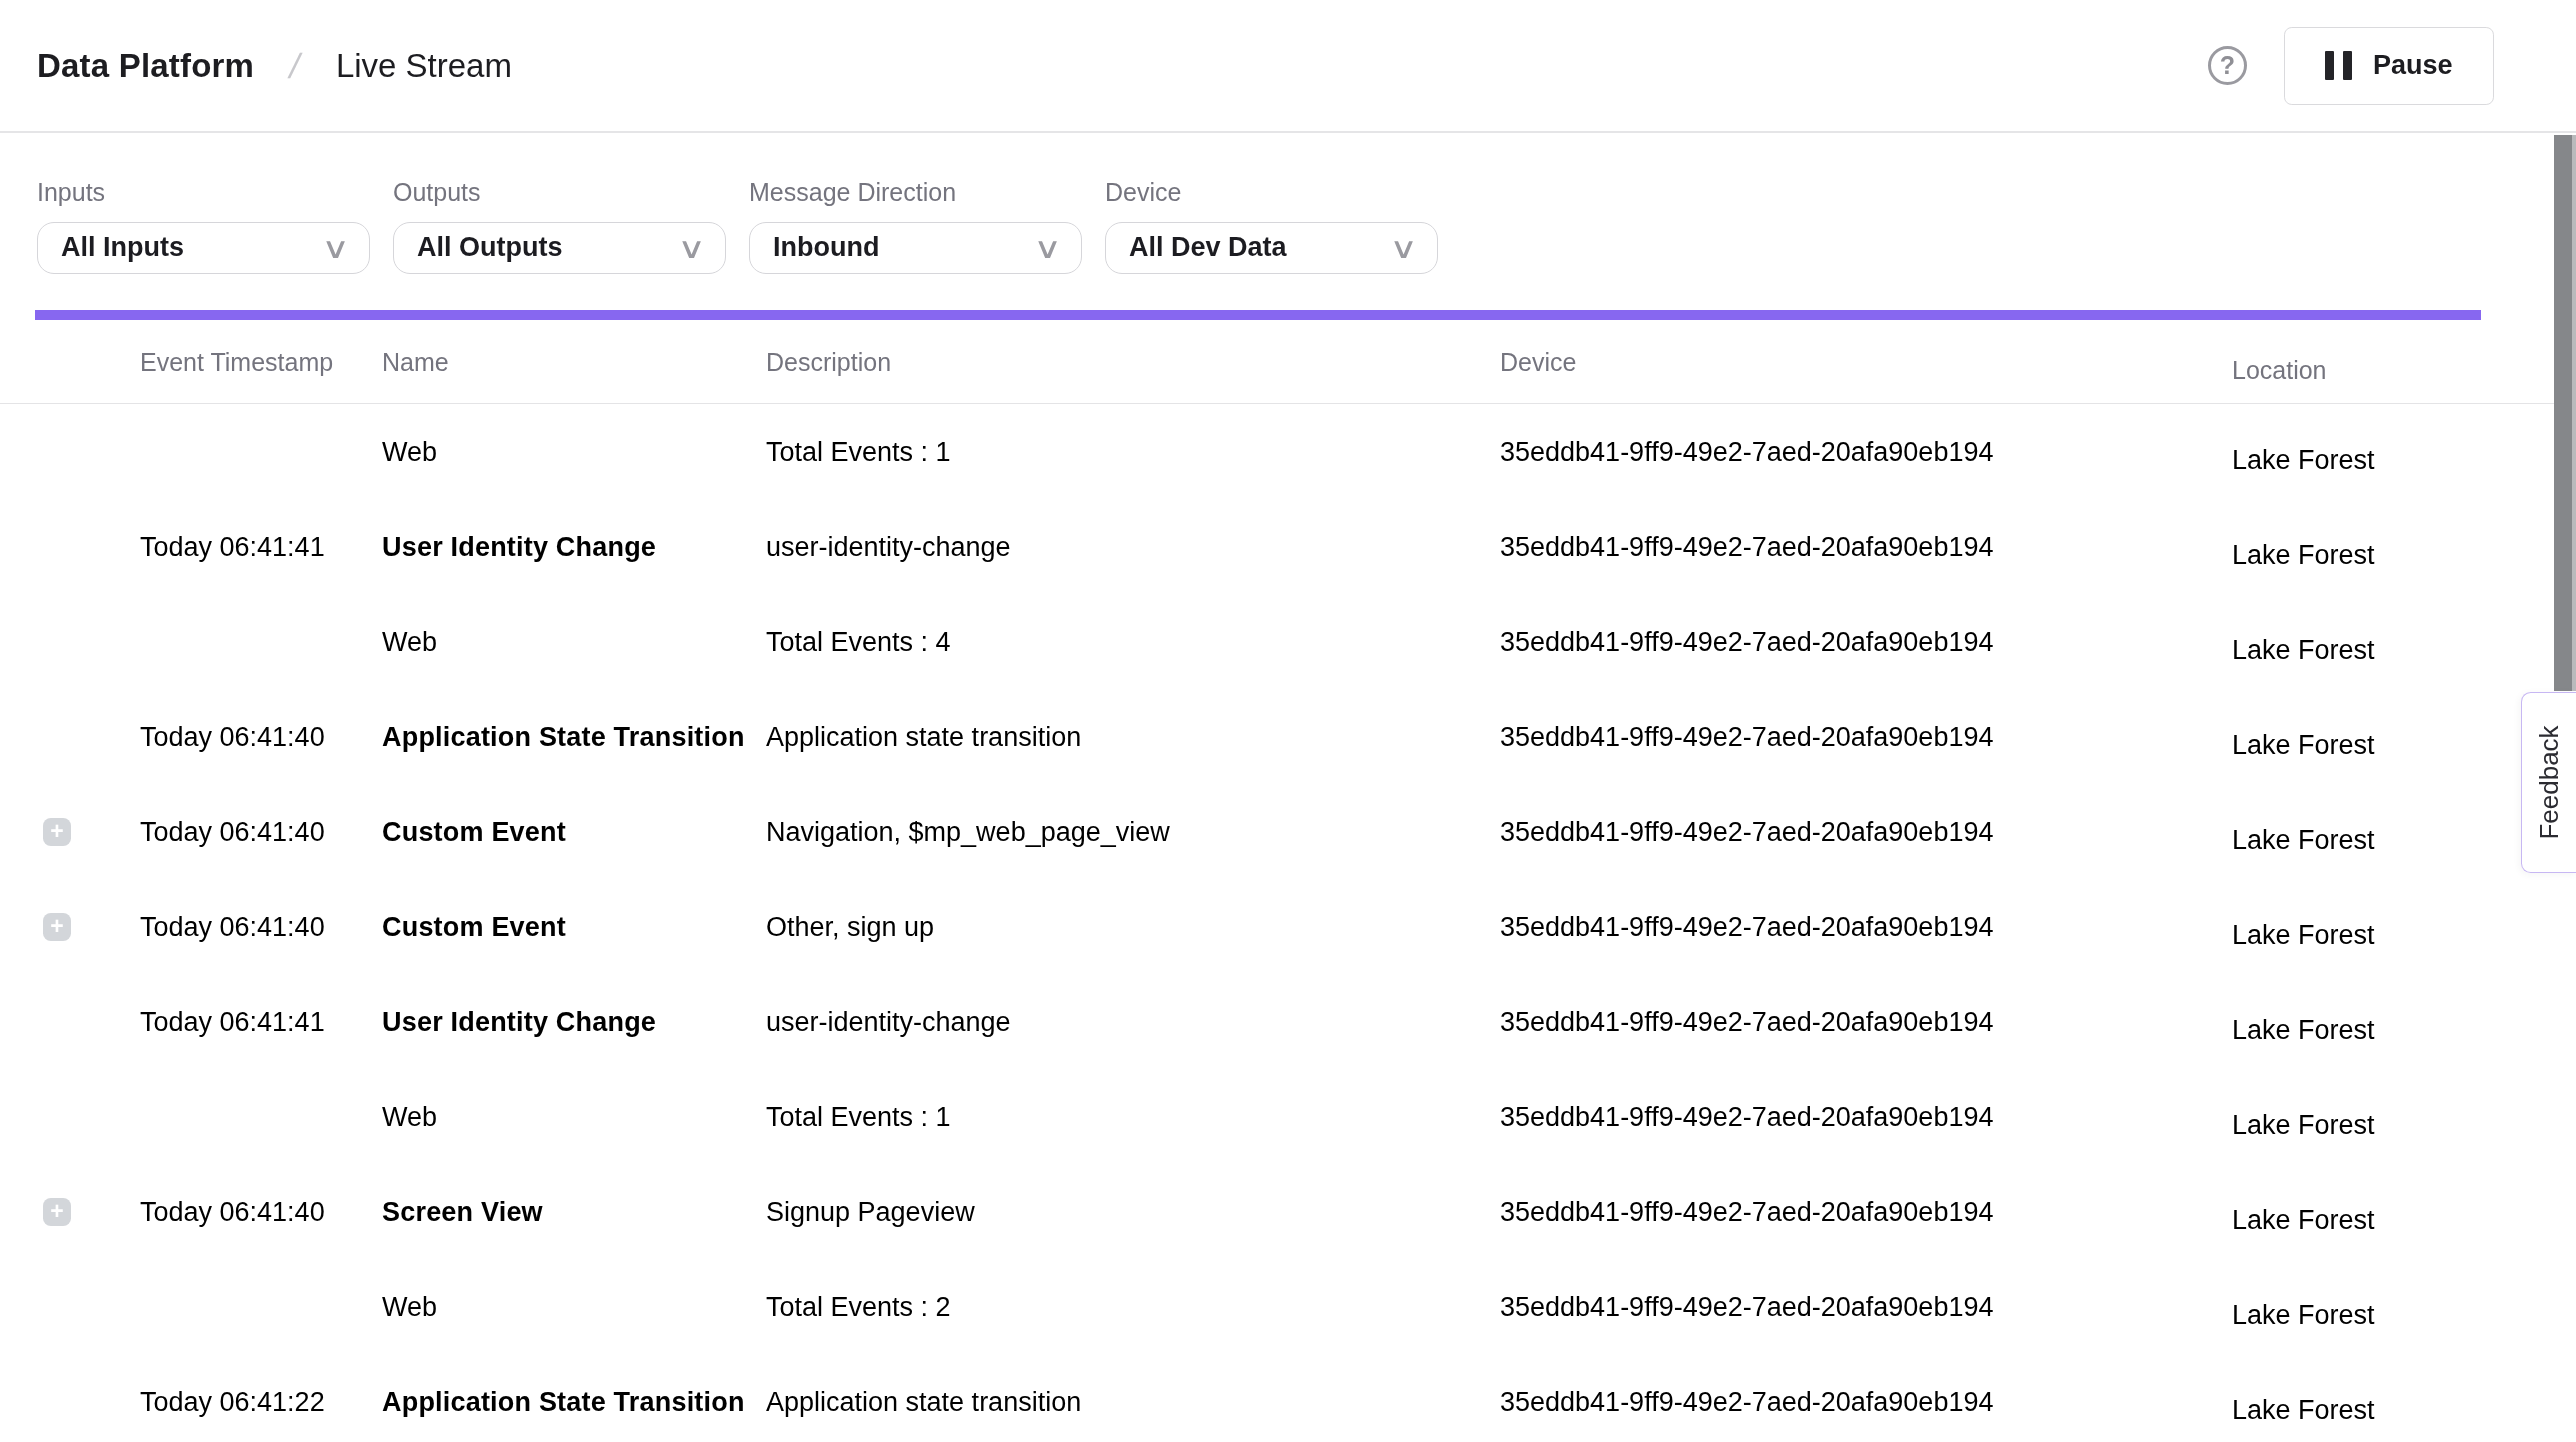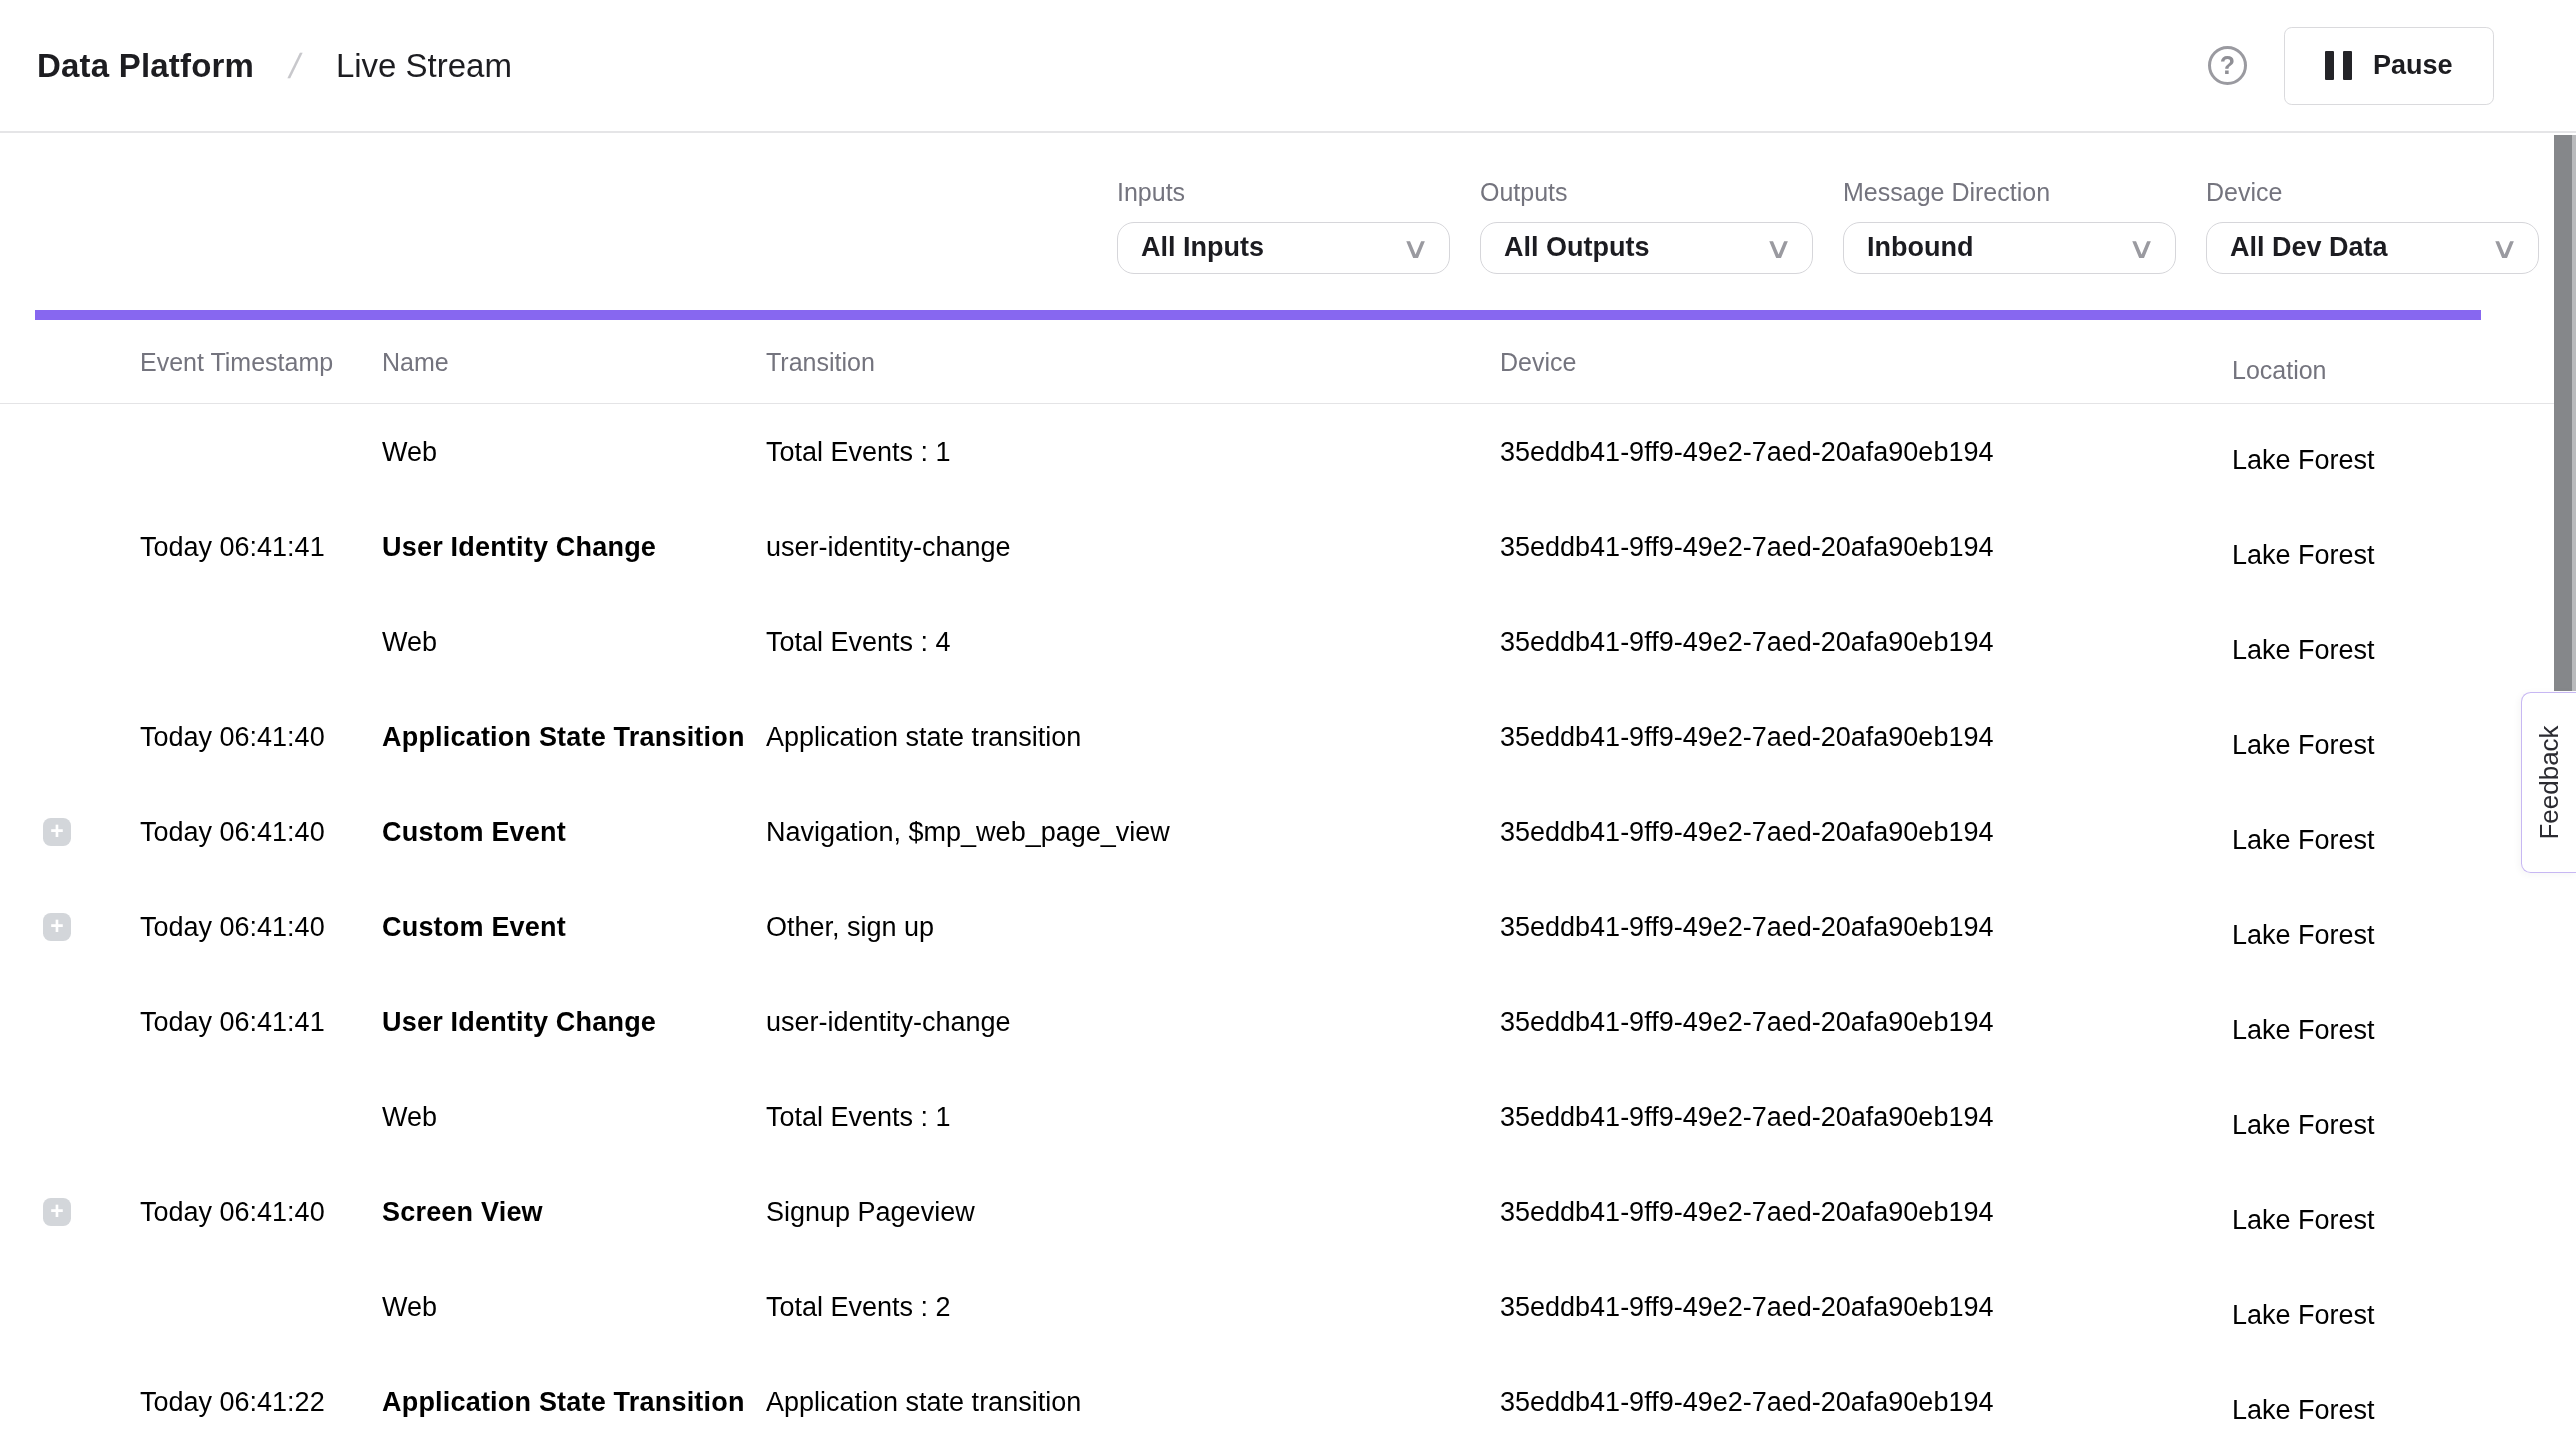--- a/index.html
+++ b/index.html
@@ -42,21 +42,21 @@
     font-size: 27px; font-weight: 700; color: #1d1d21;
     display: inline-flex; align-items: center; justify-content: center;
     gap: 21.4px; cursor: pointer;
   }
   .btn-clear { width: 200px; }
   .btn-pause { width: 210px; }
   .pause-glyph { display: inline-flex; gap: 8.7px; }
   .pause-glyph i { display: block; width: 8.7px; height: 29px; background: #242428; border-radius: 1px; }
 
   
-  .filters { display: flex; gap: 30px; padding: 45px 37px 0 37px; justify-content: flex-end; }
+  .filters { display: flex; gap: 23px; padding: 45px 37px 0 37px; }
   .filter-group { width: 333px; }
   .filter-label { font-size: 25px; color: #74747e; margin-bottom: 14.6px; }
   .select {
     height: 52px; border: 1.9px solid #d6d6da; border-radius: 17px;
     background: #fff; display: flex; align-items: center;
     padding: 0 23px; cursor: pointer;
   }
   .select-value { font-size: 27px; font-weight: 700; color: #1c1c21; }
   .select-chevron { margin-left: auto; color: #9a9aa0; font-size: 29px; font-weight: 400; transform: scaleX(1.35); }
 
@@ -179,21 +179,21 @@
       </div>
     </div>
   </div>
 
   <div class="progress-bar" style="background: rgb(135, 103, 240);"></div>
 
   <div class="table">
     <div class="thead">
       <span class="col-ts">Event Timestamp</span>
       <span class="col-name">Name</span>
-      <span class="col-desc">Transition</span>
+      <span class="col-desc">Description</span>
       <span class="col-dev">Device</span>
       <span class="col-loc">Location</span>
     </div>
     <div class="tbody">
   <div class="row">
 
     <span class="cell col-ts"></span>
     <span class="cell col-name">Web</span>
     <span class="cell col-desc">Total Events : 1</span>
     <span class="cell col-dev">35eddb41-9ff9-49e2-7aed-20afa90eb194</span>

